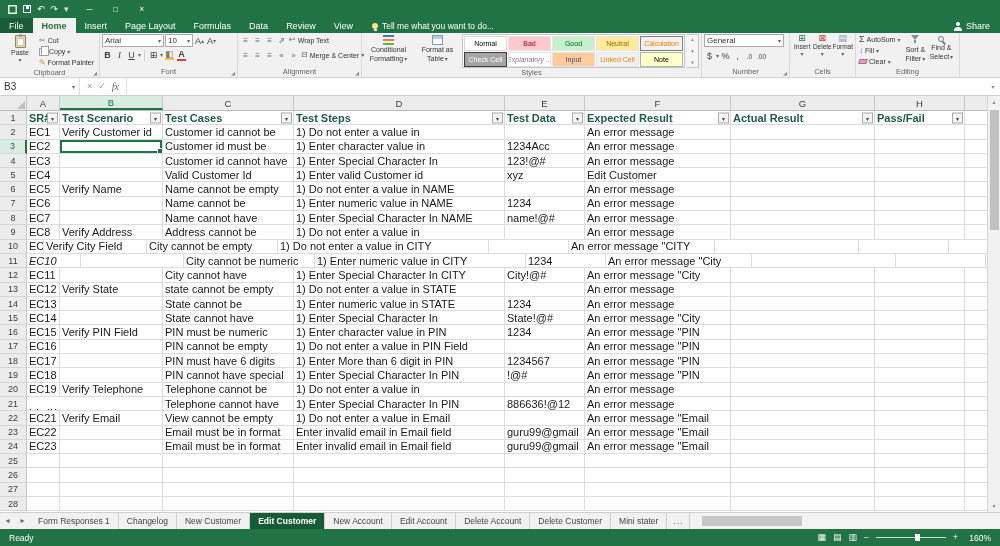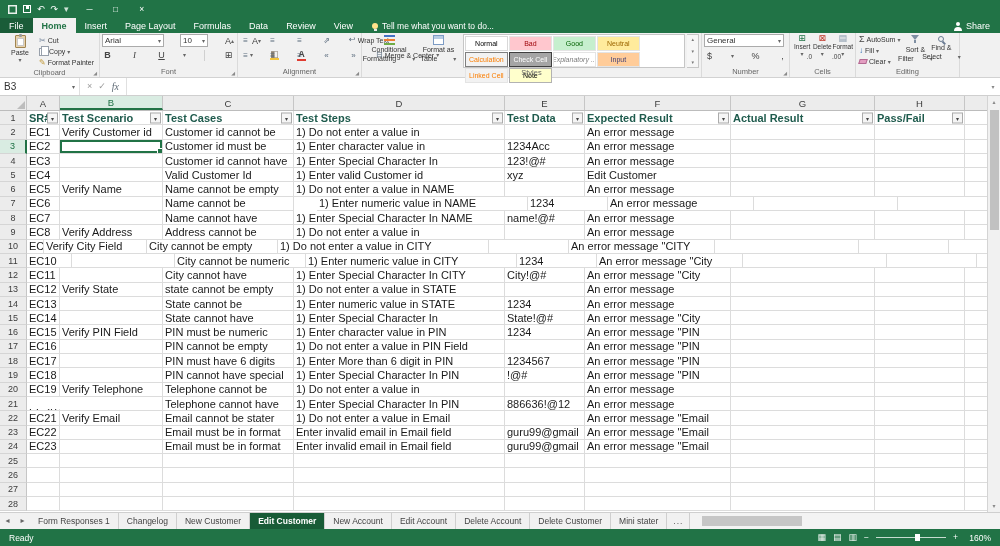--- a/index.html
+++ b/index.html
@@ -32,21 +32,21 @@
 .share-btn{margin-left:auto;display:flex;align-items:center;gap:4px;padding:0 10px;font-size:9px}
 .person{width:8px;height:8px;position:relative;display:inline-block}
 .person::before{content:'';position:absolute;top:0;left:2px;width:4px;height:4px;border-radius:50%;background:#fff}
 .person::after{content:'';position:absolute;bottom:-1px;left:0;width:8px;height:4px;border-radius:4px 4px 0 0;background:#fff}
 
 .ribbon{height:45px;background:#f1f1f1;border-bottom:1px solid #d2d2d2;display:flex;flex:0 0 auto}
 .grp{position:relative;border-right:1px solid #dadada;display:flex;flex-direction:column;padding:1px 2px 0;flex:0 0 auto}
 .grp-body{flex:1;display:flex;align-items:flex-start}
 .grp-label{height:10px;font-size:7.5px;color:#666;text-align:center;line-height:9px;flex:0 0 auto}
 .launcher{position:absolute;right:2px;bottom:1px;font-size:5px;color:#8a8a8a}
-.row{display:flex;align-items:center;gap:16px}
+.row{display:flex;align-items:center;gap:1px}
 .col{display:flex;flex-direction:column}
 .btn-lg{display:flex;flex-direction:column;align-items:center;font-size:7px;color:#333;line-height:9px;padding-top:1px;text-align:center}
 .btn-sm{display:flex;align-items:center;gap:2px;font-size:7px;color:#333;height:11px;padding:0 1px;white-space:nowrap}
 .btn-md{display:flex;flex-direction:column;align-items:center;font-size:6.5px;color:#333;line-height:8px;width:21px}
 .tool{display:inline-flex;align-items:center;justify-content:center;min-width:11px;height:12px;font-size:9px;color:#444}
 .combo{background:#fff;border:1px solid #ababab;height:13px;display:flex;align-items:center;justify-content:space-between;font-size:8px;padding:0 2px;color:#333}
 .sep-v{width:1px;height:11px;background:#d0d0d0;margin:0 2px}
 .b{font-weight:bold}.i{font-style:italic;font-family:"Liberation Serif",serif}.u{text-decoration:underline}
 .fcolor{font-weight:bold;font-size:9px;line-height:9px;border-bottom:2px solid #e03c31;padding:0 1px}
 .fillc-ic{font-size:9px;line-height:8px;border-bottom:2px solid #f3c43c;color:#8a7f70}
@@ -585,21 +585,21 @@
             <div class="row-h">7</div>
             <div class="cell" style="width: 33px;">
               <span>EC6</span>
             </div>
             <div class="cell" style="width: 103px;">
               <span></span>
             </div>
             <div class="cell" style="width: 131px;">
               <span>Name cannot be</span>
             </div>
-            <div class="cell" style="width: 211px; margin-left: 23px;">
+            <div class="cell" style="width: 211px;">
               <span>1) Enter numeric value in NAME</span>
             </div>
             <div class="cell" style="width: 80px;">
               <span>1234</span>
             </div>
             <div class="cell" style="width: 146px;">
               <span>An error message</span>
             </div>
             <div class="cell" style="width: 144px;">
               <span></span>
@@ -688,21 +688,21 @@
             <div class="cell" style="width: 144px;">
               <span></span>
             </div>
             <div class="cell" style="width: 90px;">
               <span></span>
             </div>
             <div class="cell fillc"></div>
           </div>
           <div class="grid-row">
             <div class="row-h">11</div>
-            <div class="cell" style="width: 45px;">
+            <div class="cell" style="width: 54px; font-style: italic;">
               <span>EC10</span>
             </div>
             <div class="cell" style="width: 103px;">
               <span></span>
             </div>
             <div class="cell" style="width: 131px;">
               <span>City cannot be numeric</span>
             </div>
             <div class="cell" style="width: 211px;">
               <span>1) Enter numeric value in CITY</span>
@@ -1003,21 +1003,21 @@
           </div>
           <div class="grid-row">
             <div class="row-h">22</div>
             <div class="cell" style="width: 33px;">
               <span>EC21</span>
             </div>
             <div class="cell" style="width: 103px;">
               <span>Verify Email</span>
             </div>
             <div class="cell" style="width: 131px;">
-              <span>Email cannot be stater</span>
+              <span>View cannot be empty</span>
             </div>
             <div class="cell" style="width: 211px;">
               <span>1) Do not enter a value in Email</span>
             </div>
             <div class="cell" style="width: 80px;">
               <span></span>
             </div>
             <div class="cell" style="width: 146px;">
               <span>An error message "Email</span>
             </div>

